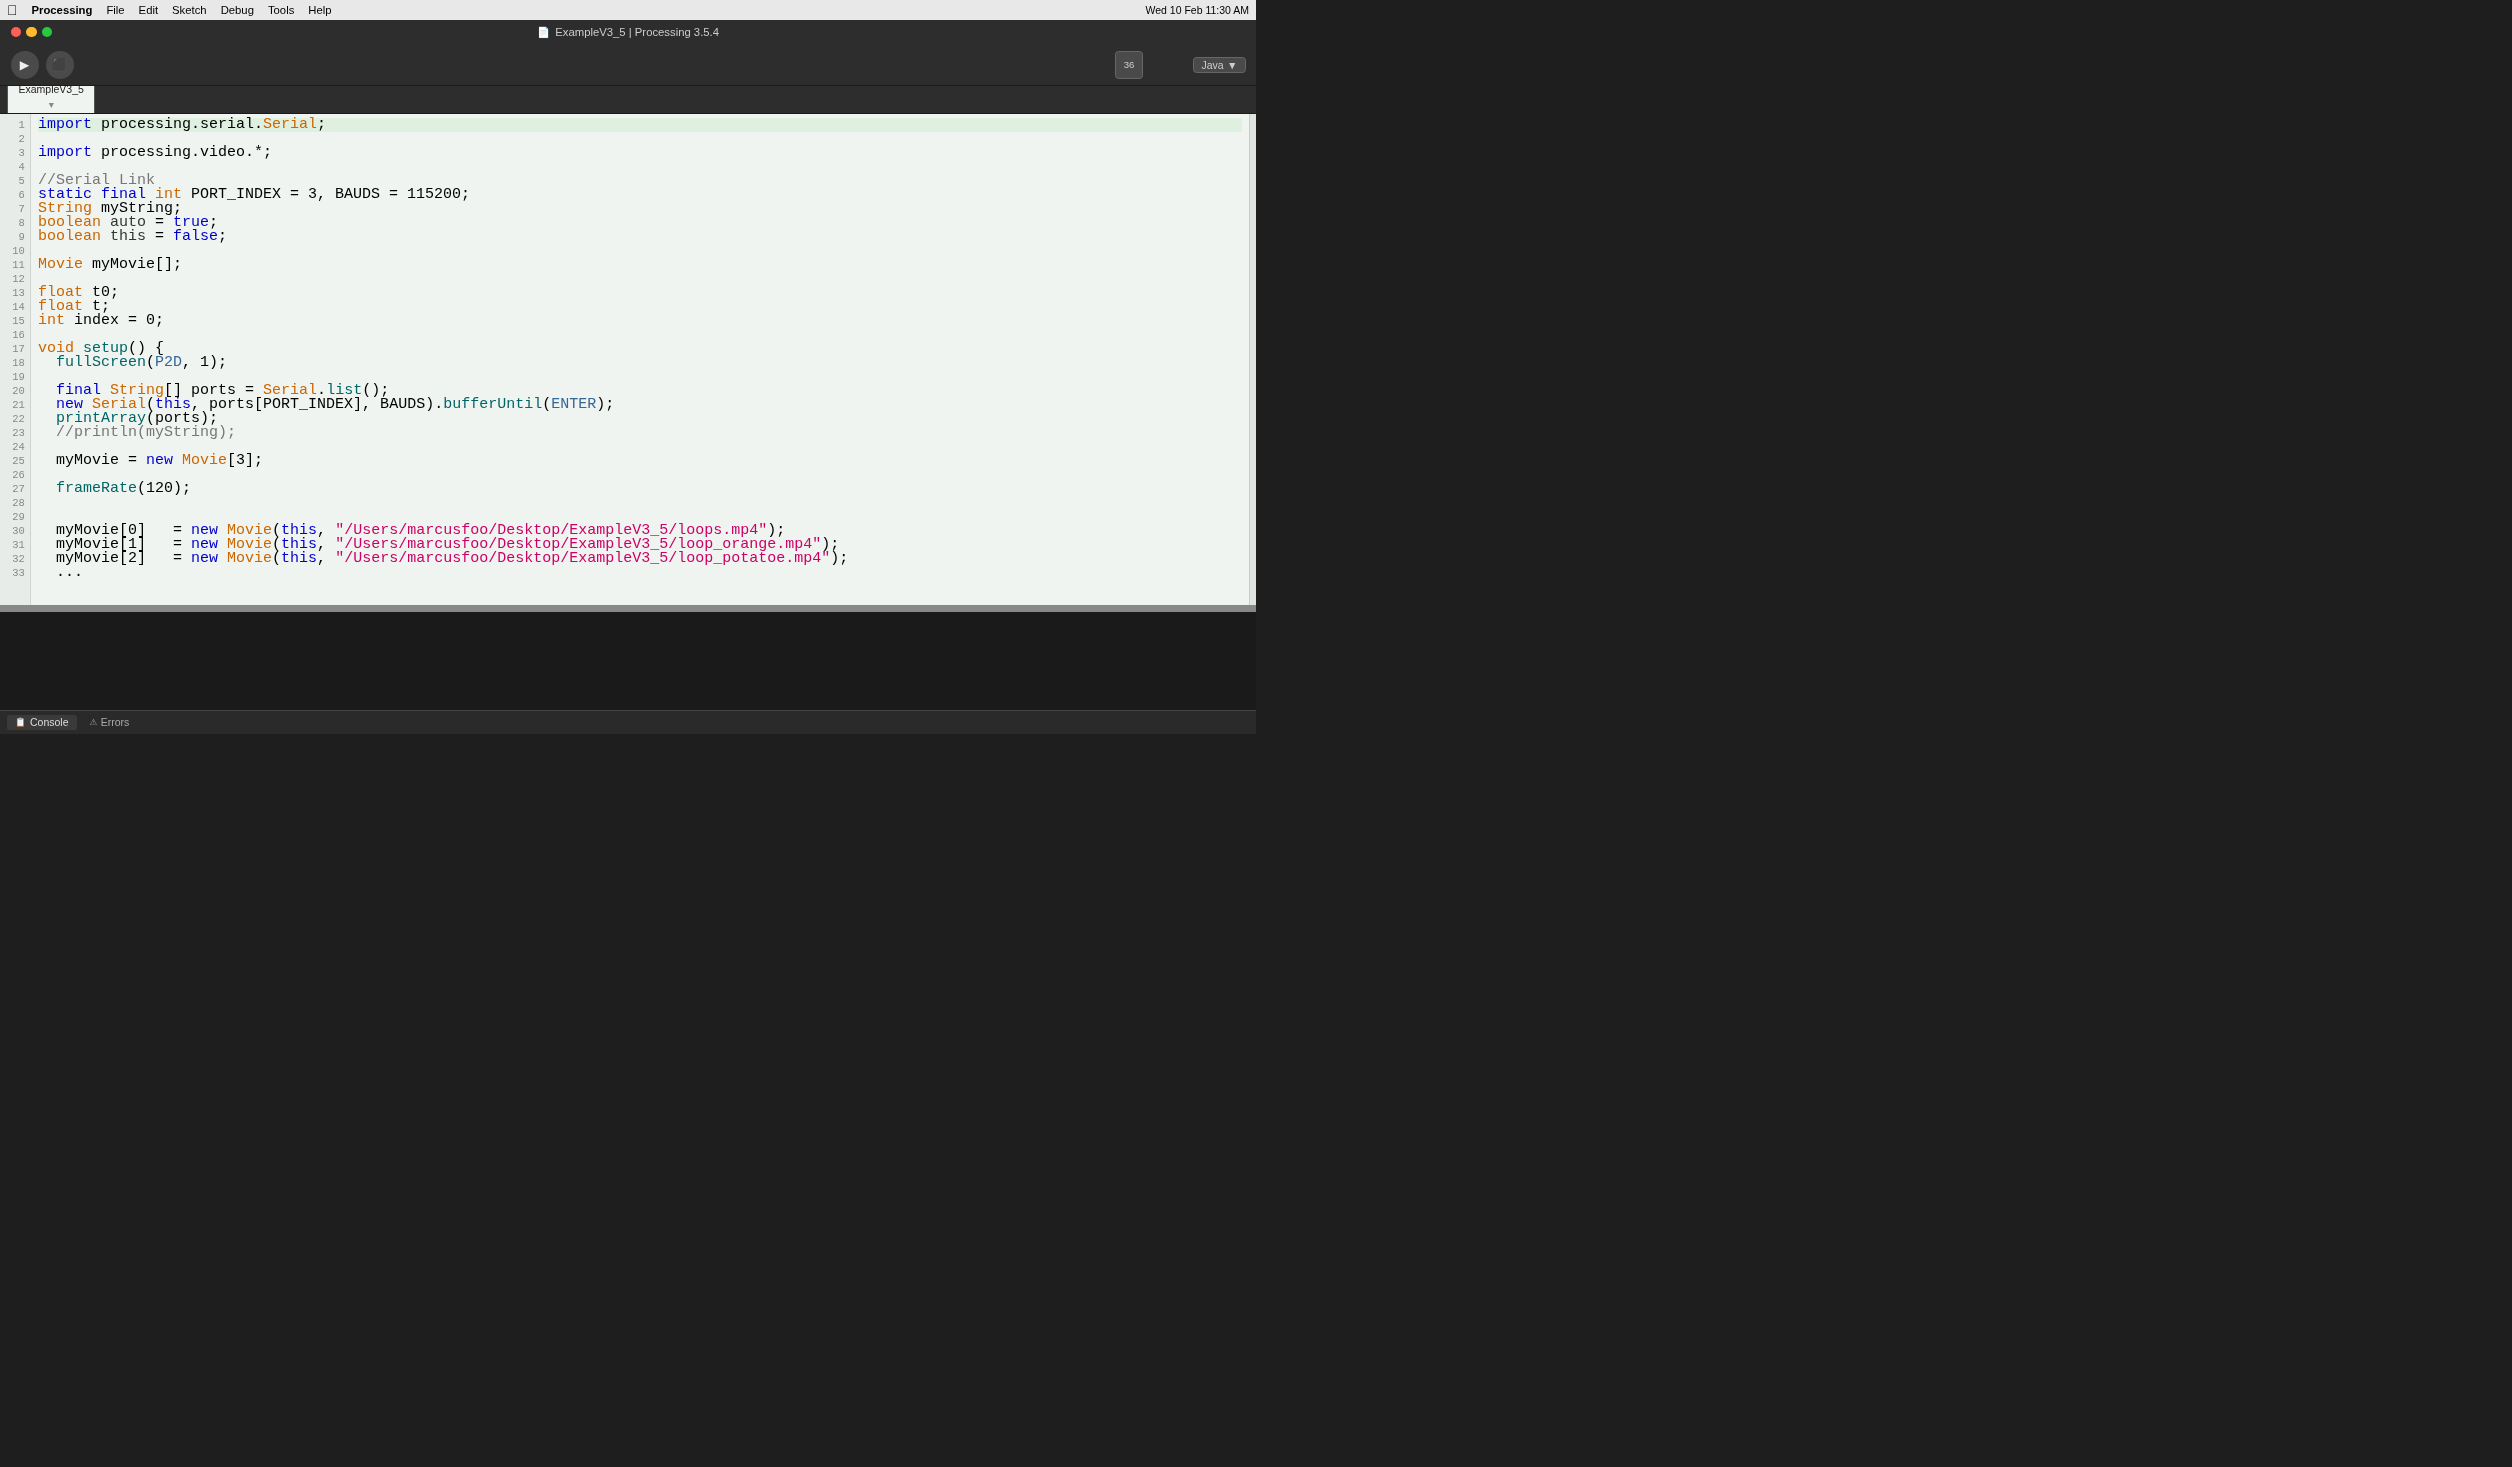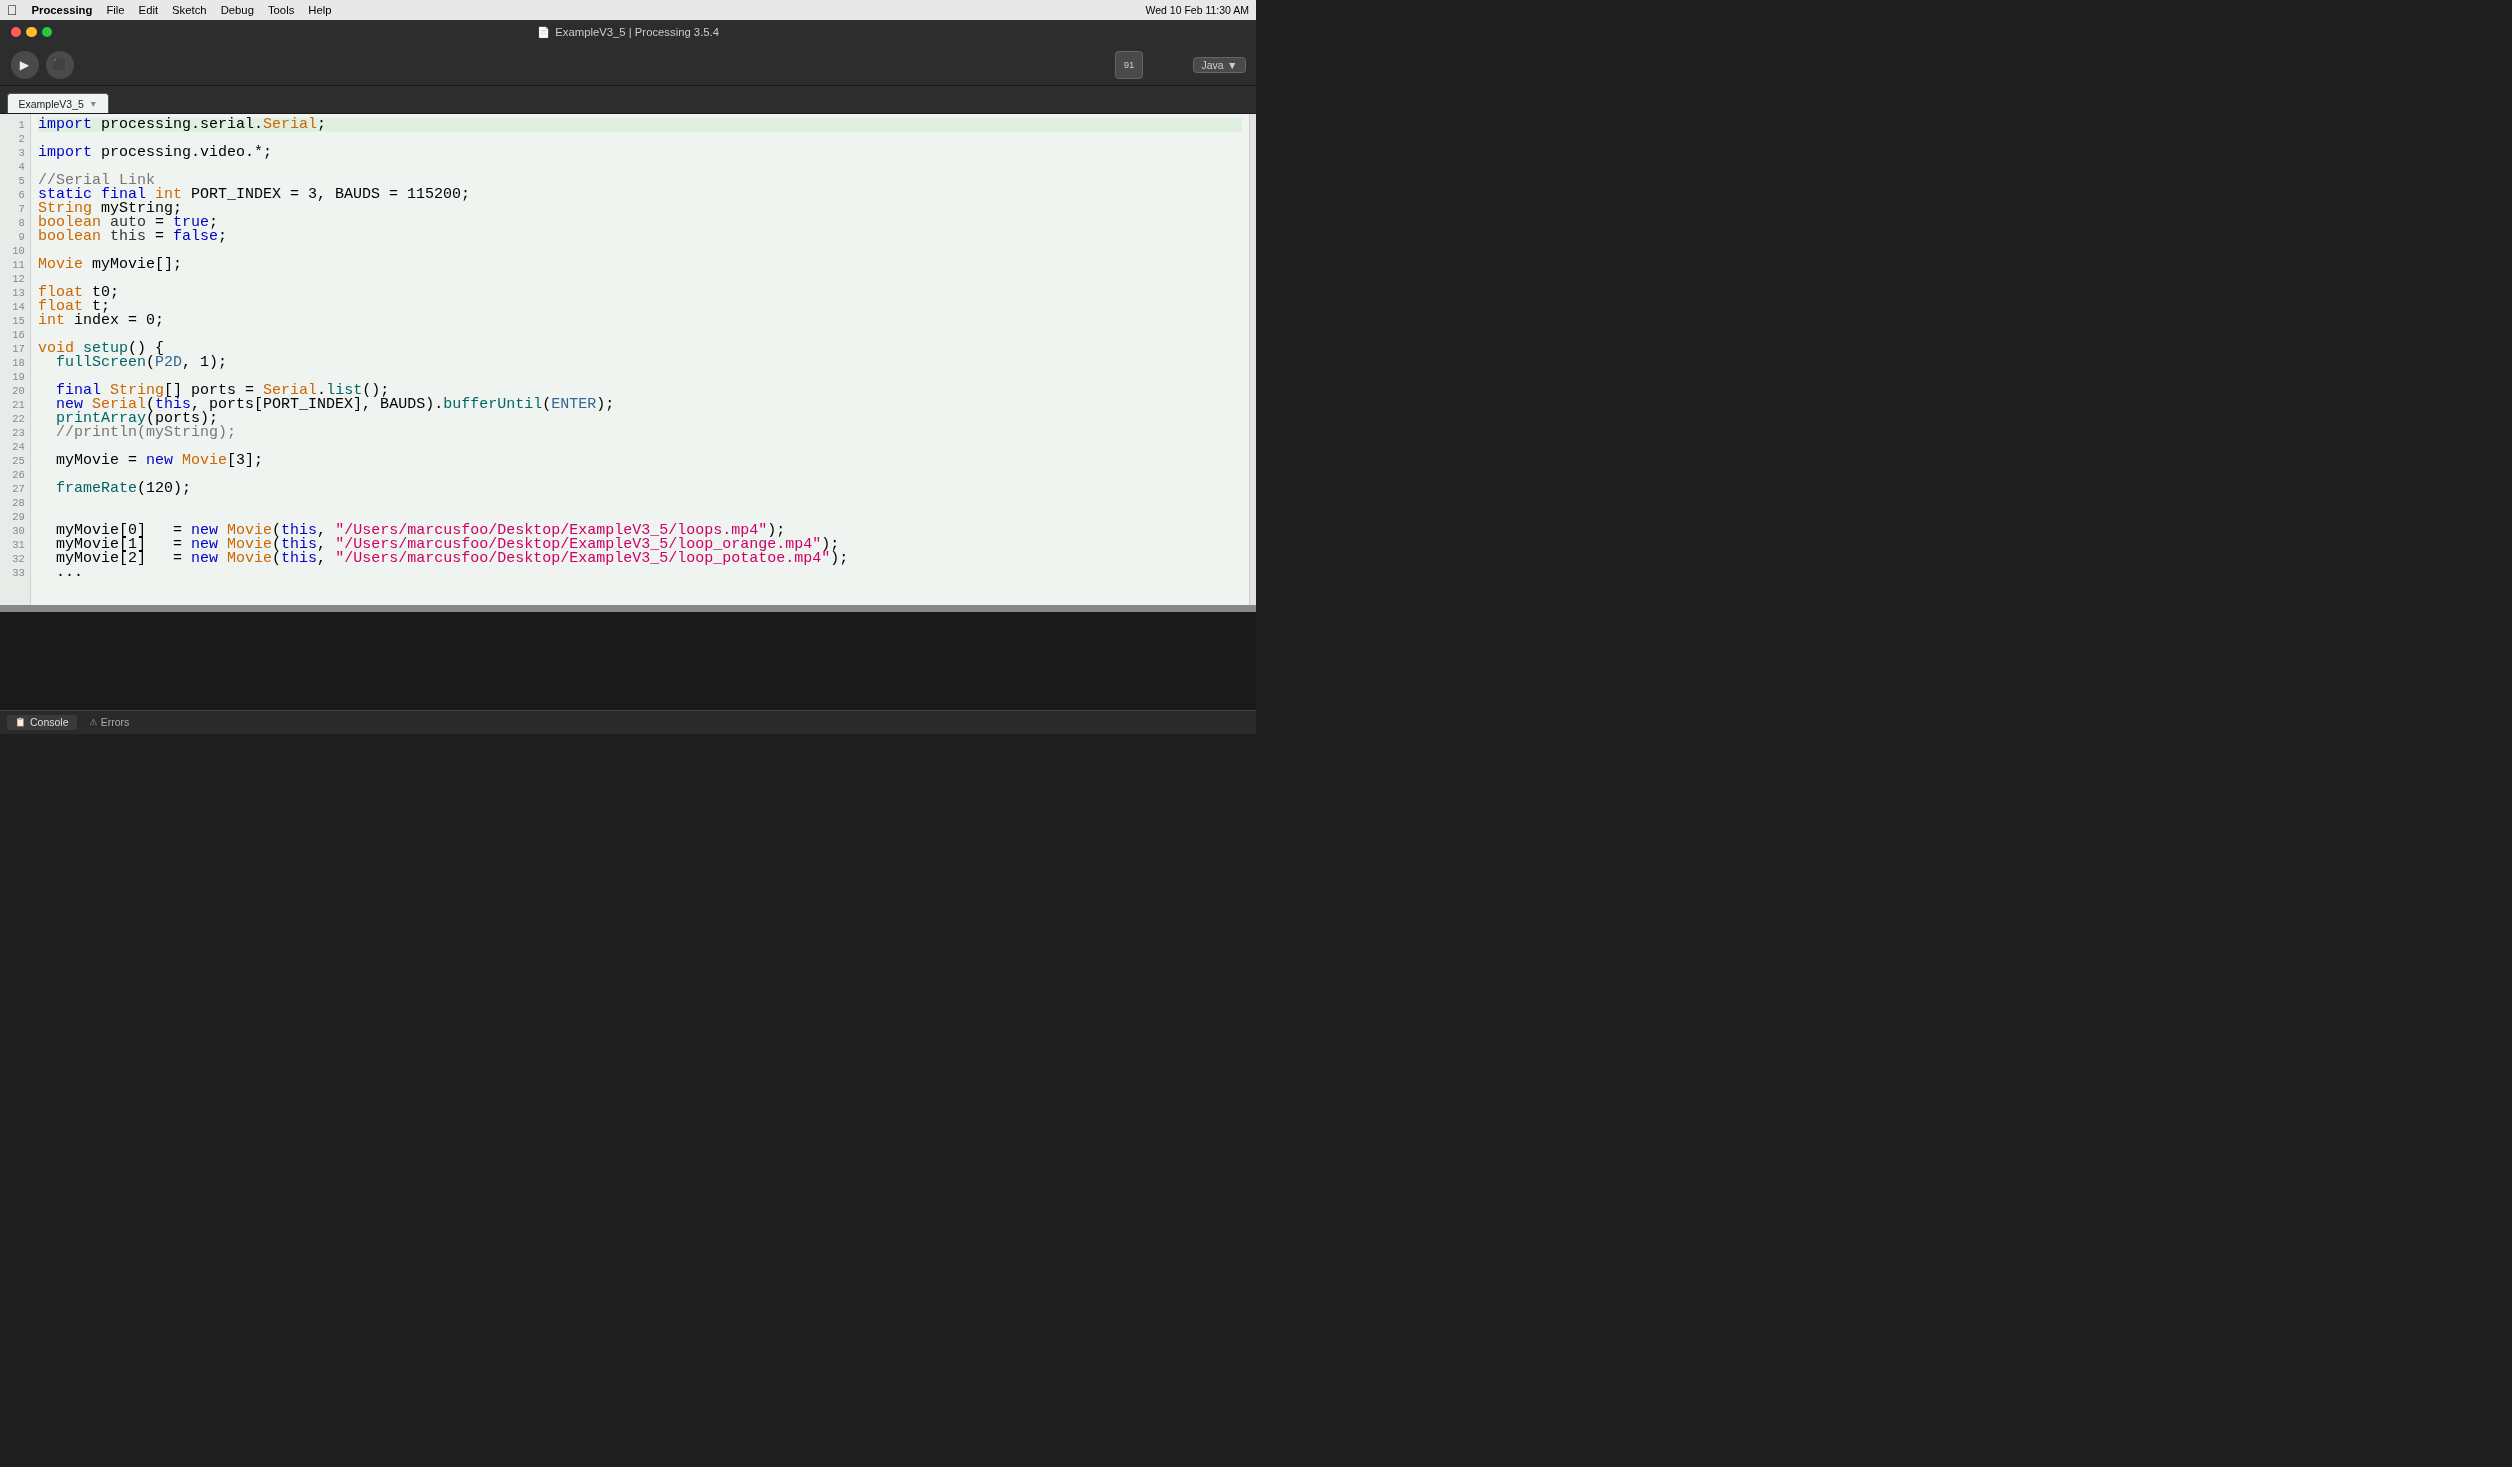--- a/index.html
+++ b/index.html
@@ -121,20 +121,21 @@
       border: 0.9px solid #555;
       border-bottom: none;
       border-radius: 3.5px 3.5px 0 0;
       padding: 3.5px 10.5px;
       font-size: 10.5px;
       color: #ddd;
       cursor: pointer;
       display: flex;
       align-items: center;
       gap: 5.2px;
+      flex-direction: column;
     }
     .tab.active { background: #f0f4f0; color: #222; }
     .tab-arrow { color: #888; font-size: 8.7px; }
     .line-numbers {
       background: #e8ece8;
       width: 31px;
       min-width: 31px;
       padding: 3.5px 0;
       text-align: right;
       font-size: 10.5px;
@@ -246,21 +247,21 @@
   </div>
   <div class="title-text">
     <span class="file-icon">📄</span>
     <span>ExampleV3_5 | Processing 3.5.4</span>
   </div>
 </div>
 
 <div class="toolbar">
   <button class="run-btn">▶</button>
   <button class="run-btn">⬛</button>
-  <div class="debug-icon">91</div>
+  <div class="debug-icon">36</div>
   <div class="java-badge">
     <span>Java</span>
     <span>▼</span>
   </div>
 </div>
 
 <div class="tabs-bar">
   <div class="tab active">
     <span>ExampleV3_5</span>
     <span class="tab-arrow">▼</span>

